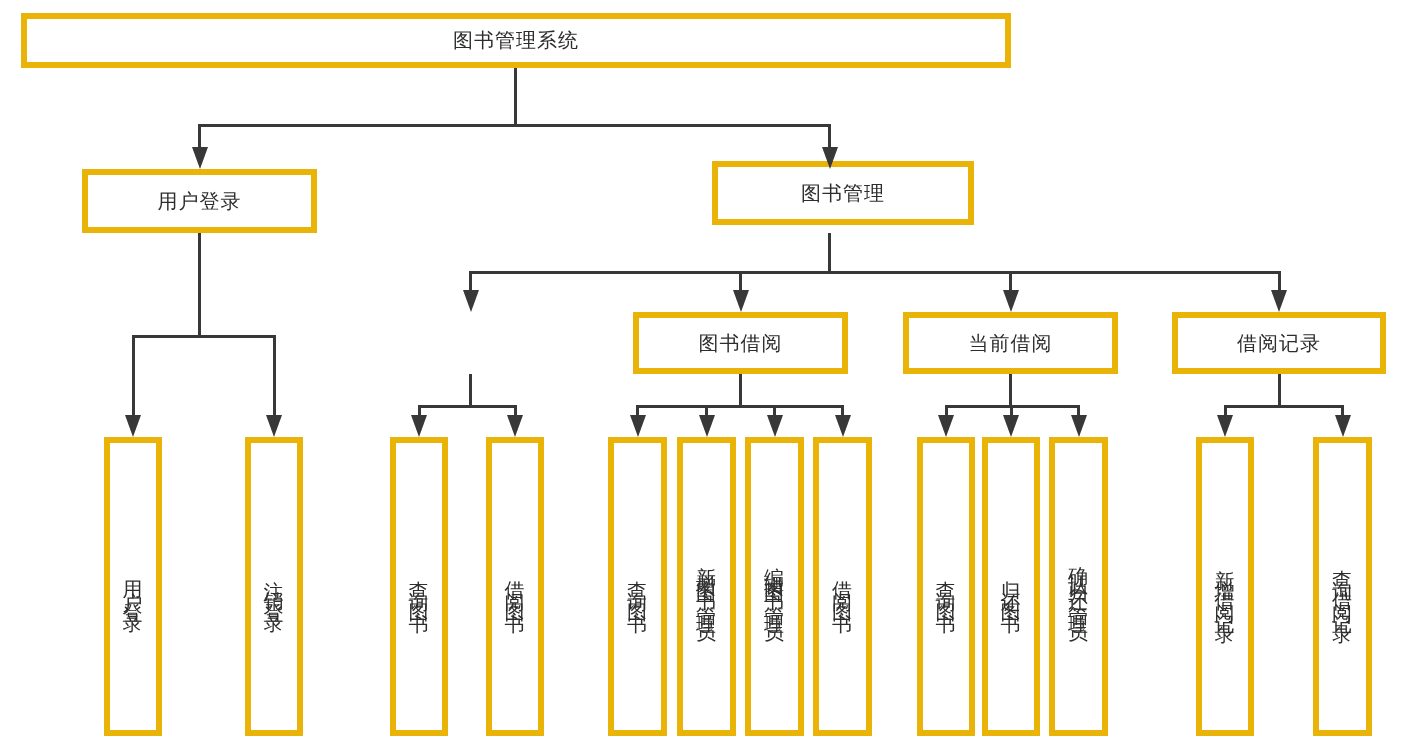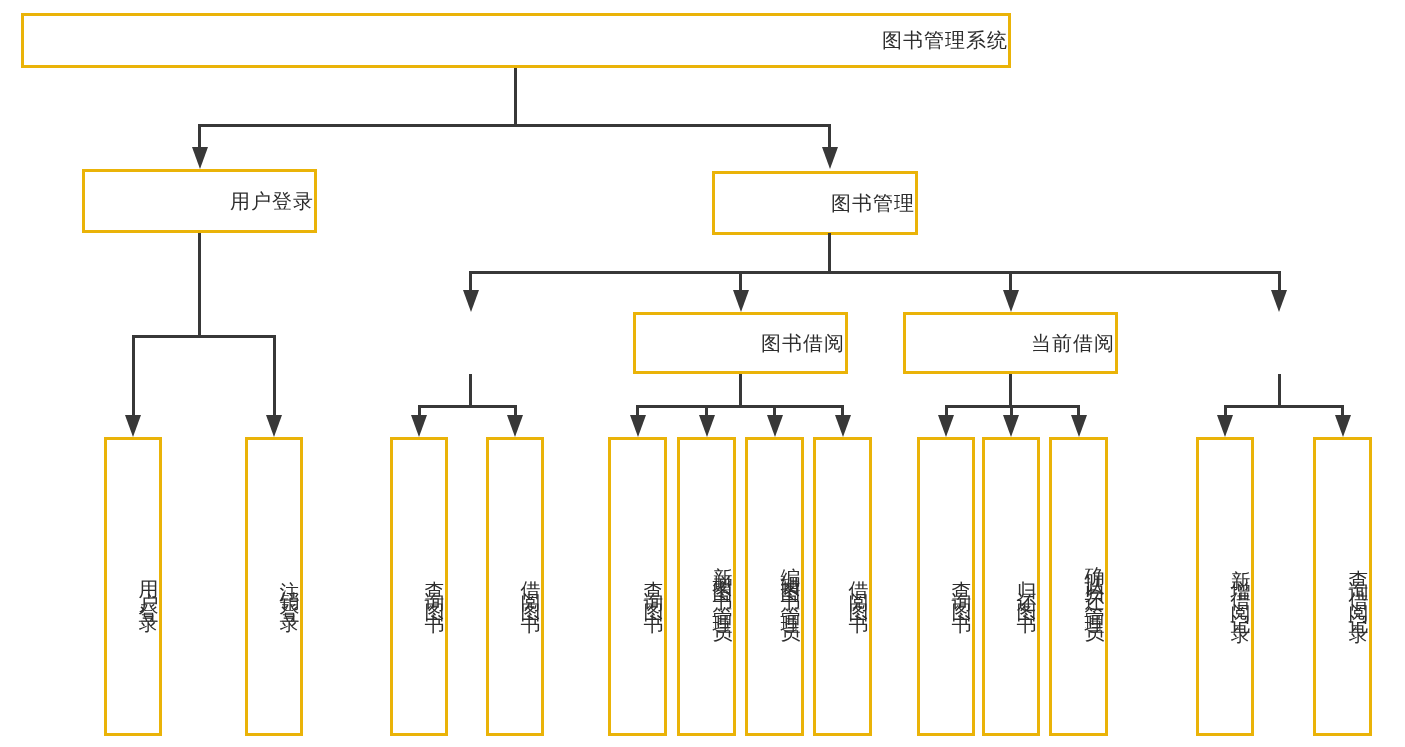--- a/index.html
+++ b/index.html
@@ -2,22 +2,22 @@
 <html><head>
 <meta charset="utf-8">
 <style>
   html,body { margin:0; padding:0; background:#ffffff; }
   #canvas {
     position:relative; width:1405px; height:747px; background:#ffffff;
     font-family:"Liberation Sans","DejaVu Sans",sans-serif; overflow:hidden;
   }
   .box {
     position:absolute; box-sizing:border-box; background:#ffffff;
-    border:3px solid #eab308; color:#2d2d2d;
-    display:flex; align-items:center; justify-content:flex-end;
+    border:6px solid #eab308; color:#2d2d2d;
+    display:flex; align-items:center; justify-content:center;
   }
   .h-label { font-size:20px; letter-spacing:1px; white-space:nowrap; }
   .v-label {
     writing-mode:vertical-rl; font-size:20px; line-height:1;
     letter-spacing:11px; white-space:nowrap;
   }
   .v-label.tight { letter-spacing:8px; }
   .hline, .vline { position:absolute; background:#383838; }
   .hline { height:3px; }
   .vline { width:3px; }
@@ -37,33 +37,36 @@
 <div id="canvas">
 
   <div class="box" style="left:21px;top:13px;width:990px;height:55px;">
     <span class="h-label">图书管理系统</span>
   </div>
 
   <div class="box" style="left:82px;top:169px;width:235px;height:64px;">
     <span class="h-label">用户登录</span>
   </div>
 
-  <div class="box" style="left:712px;top:171px;width:206px;height:64px;">
+  <div class="box" style="left:712px;top:161px;width:262px;height:64px;">
     <span class="h-label">图书管理</span>
   </div>
 
 
   <div class="box" style="left:903px;top:312px;width:215px;height:62px;">
     <span class="h-label">当前借阅</span>
   </div>
 
   <div class="box" style="left:633px;top:312px;width:215px;height:62px;">
     <span class="h-label">图书借阅</span>
   </div>
 
+  <div class="box" style="left:1172px;top:312px;width:214px;height:62px;">
+    <span class="h-label">借阅记录</span>
+  </div>
 
   <div class="box" style="left:104px;top:437px;width:58px;height:299px;">
     <span class="v-label">用户登录</span>
   </div>
   <div class="box" style="left:245px;top:437px;width:58px;height:299px;">
     <span class="v-label">注销登录</span>
   </div>
 
   <div class="box" style="left:390px;top:437px;width:58px;height:299px;">
     <span class="v-label">查询图书</span>

